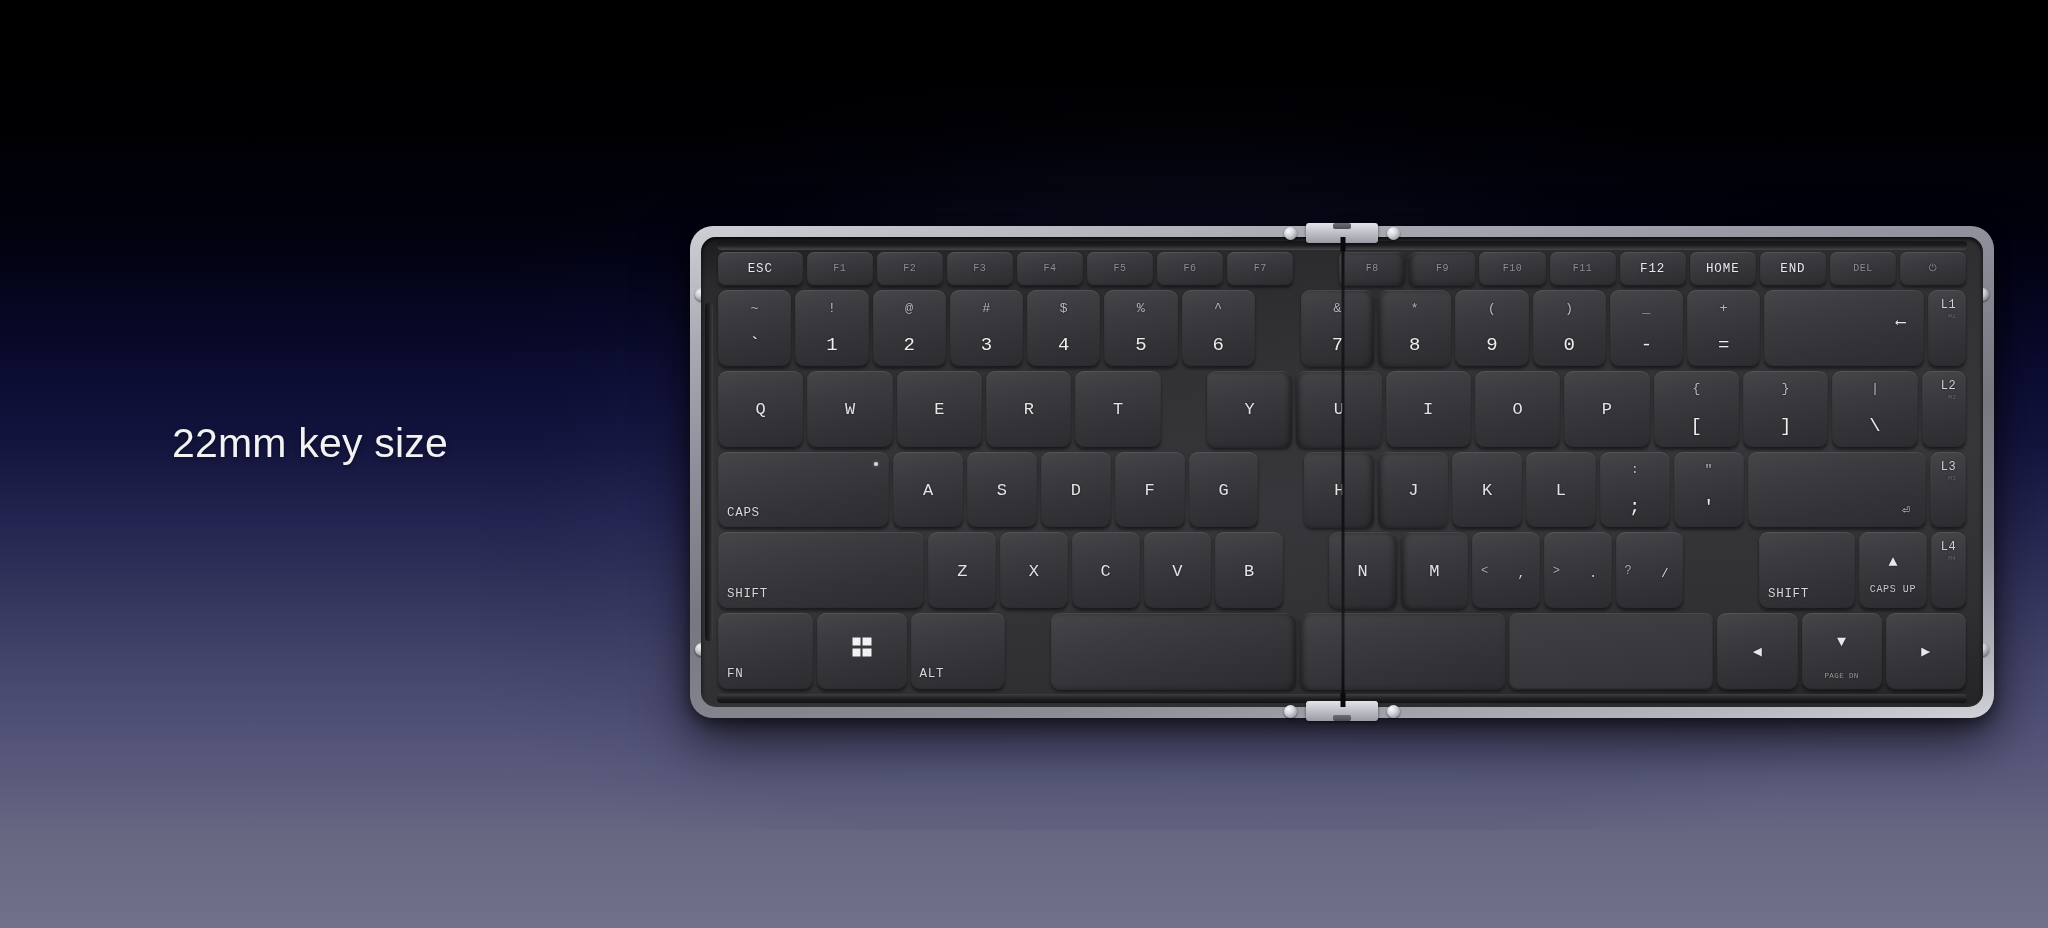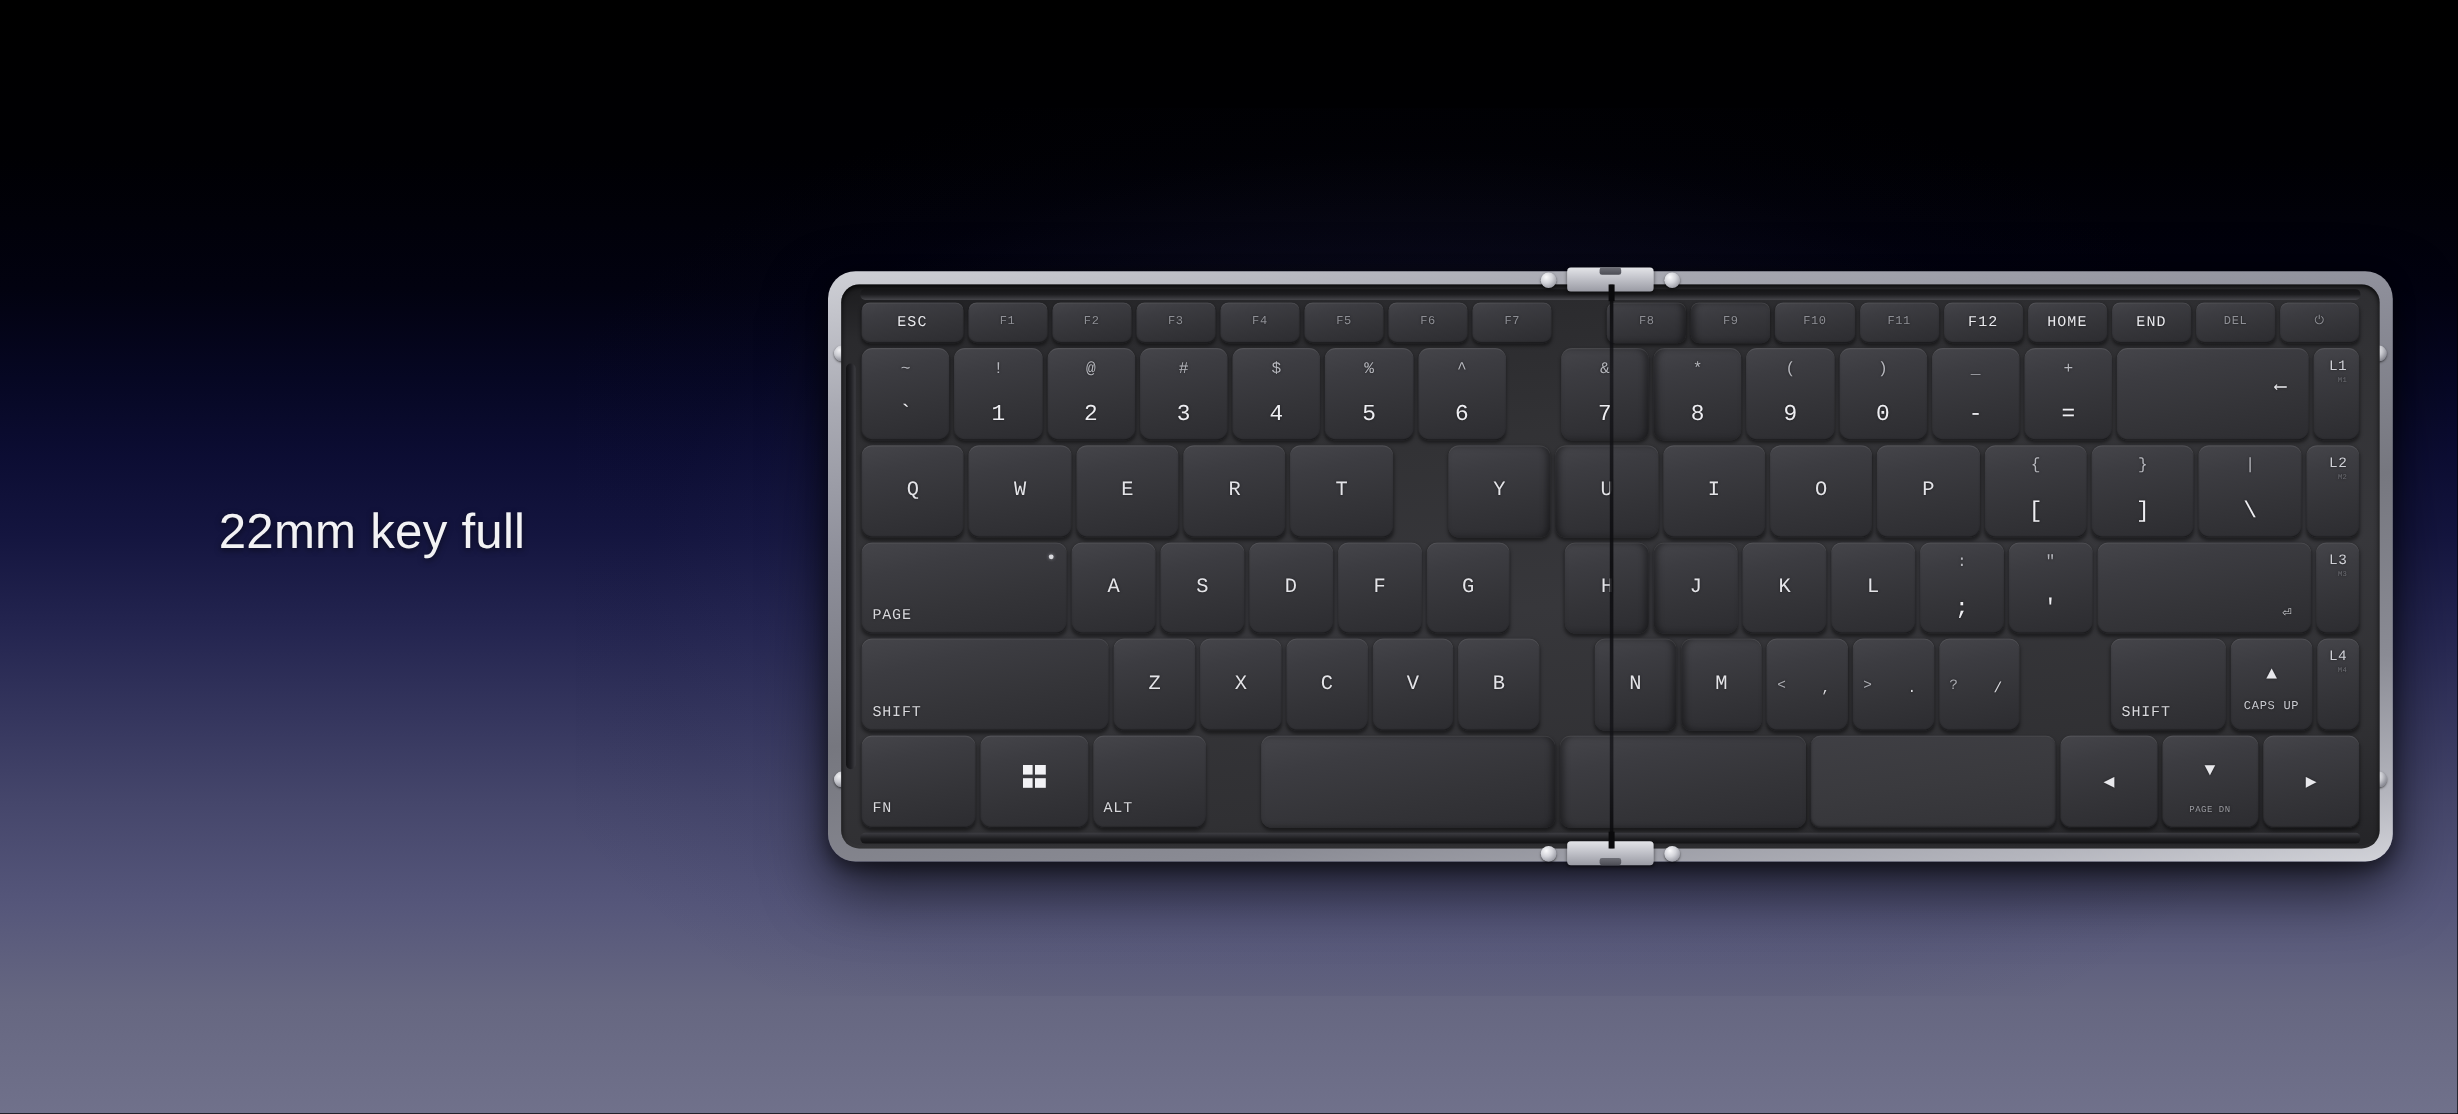--- a/index.html
+++ b/index.html
@@ -340,21 +340,21 @@
   .key.foldright { box-shadow: inset 0 1px 0 rgba(255,255,255,0.085), inset  3px 0 5px rgba(0,0,0,0.4), 0 2px 3px rgba(0,0,0,0.46); }
 </style>
 </head>
 <body>
 
 <div id="stage">
 
   <div id="bloom"></div>
 
   <div id="captions">
-    <div class="caption-line second">22mm key full</div>
+    <div class="caption-line second">22mm key size</div>
   </div>
 
   <div id="keyboard">
 
     <div id="bezel"></div>
 
     <div class="screw tl"></div>
     <div class="screw bl"></div>
     <div class="screw tr"></div>
     <div class="screw br"></div>
@@ -528,21 +528,21 @@
           </div>
           <div class="key w-half">
             <span class="lbl tr">L2</span>
             <span class="lbl tr-sub">M2</span>
           </div>
         </div>
 
         <div class="krow">
           <div class="key w-caps">
             <span class="led"></span>
-            <span class="lbl bl">PAGE</span>
+            <span class="lbl bl">CAPS</span>
           </div>
           <div class="key">
               <span class="lbl center">A</span>
             </div>
           <div class="key">
               <span class="lbl center">S</span>
             </div>
           <div class="key">
               <span class="lbl center">D</span>
             </div>

